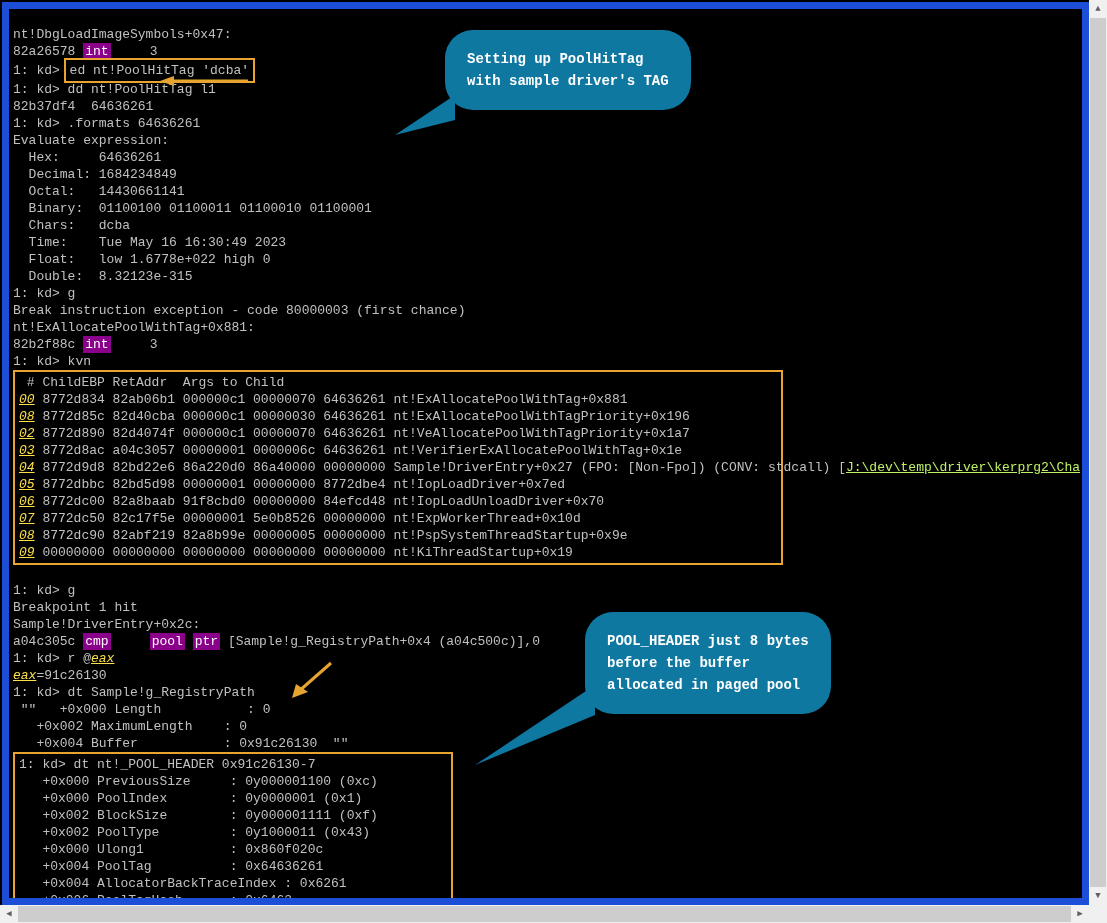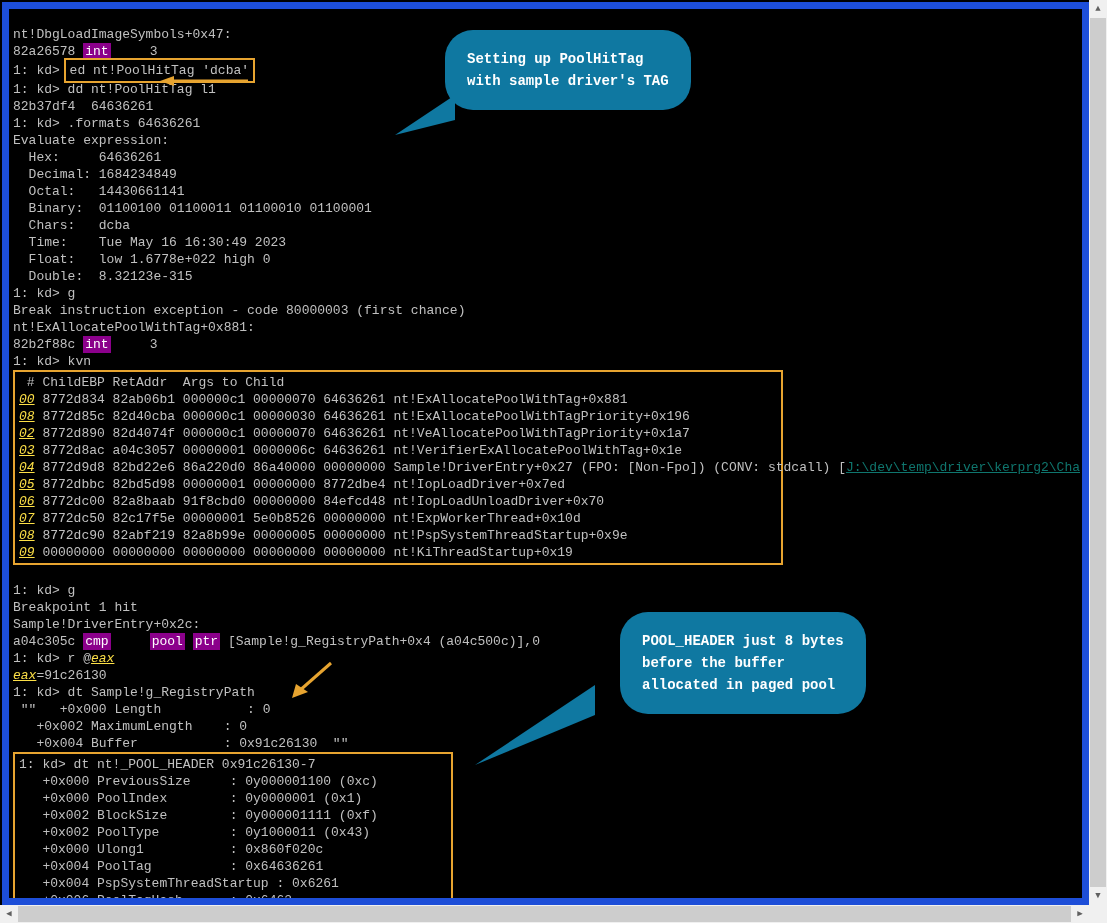--- a/index.html
+++ b/index.html
@@ -21,21 +21,21 @@
     right: 18px;
     bottom: 18px;
     background: #000;
     border: 7px solid #1d4ed8;
     overflow: hidden;
     padding: 0 4px;
     white-space: pre;
   }
   .hlt { background: #8b008b; color:#fff; display:inline-block; padding:0 2px;}
   .lk { color: #fde047; text-decoration: underline; font-style: italic; }
-  .path { color: #0f766e; text-decoration: underline; }
+  .path { color: #bef264; text-decoration: underline; }
   .boxed {
     border: 2px solid #e7a430;
     padding: 2px 4px;
     margin: -2px -4px;
     display: inline-block;
   }
   .orange-arrow {
     position: absolute;
     width: 90px;
     height: 14px;
@@ -162,42 +162,42 @@
 <span> ""   +0x000 Length           : 0</span>
 <span>   +0x002 MaximumLength    : 0</span>
 <span>   +0x004 Buffer           : 0x91c26130  ""</span>
 <span class="pool-box"><span><span>1: kd&gt; </span><span>dt nt!_POOL_HEADER 0x91c26130-7</span></span>
 <span>   +0x000 PreviousSize     : 0y000001100 (0xc)</span>
 <span>   +0x000 PoolIndex        : 0y0000001 (0x1)</span>
 <span>   +0x002 BlockSize        : 0y000001111 (0xf)</span>
 <span>   +0x002 PoolType         : 0y1000011 (0x43)</span>
 <span>   +0x000 Ulong1           : 0x860f020c</span>
 <span>   +0x004 PoolTag          : 0x64636261</span>
-<span>   +0x004 PspSystemThreadStartup : 0x6261</span>
+<span>   +0x004 AllocatorBackTraceIndex : 0x6261</span>
 <span>   +0x006 PoolTagHash      : 0x6463</span>
 <span><span>1: kd&gt; </span><span>?? sizeof(nt!_POOL_HEADER)</span></span>
 </span>
 </div>
 
 <svg class="orange-arrow" style="left:160px; top:74px;" viewBox="0 0 90 14">
   <line x1="88" y1="7" x2="10" y2="7" stroke="#e7a430" stroke-width="3"></line>
   <polygon points="0,7 14,2 14,12" fill="#e7a430"></polygon>
 </svg>
 <svg class="orange-arrow" style="left:286px; top:660px; width:50px; height:40px;" viewBox="0 0 50 40">
   <line x1="45" y1="3" x2="12" y2="32" stroke="#e7a430" stroke-width="3"></line>
   <polygon points="6,38 10,24 22,32" fill="#e7a430"></polygon>
 </svg>
 
 <div class="callout" style="left:445px; top:30px;">Setting up PoolHitTag
 with sample driver's TAG</div>
 <svg style="position:absolute; left:395px; top:95px; width:60px; height:40px; pointer-events:none;">
   <polygon points="60,0 60,25 0,40" fill="#0f78a1"></polygon>
 </svg>
 
-<div class="callout" style="left:620px; top:612px;">POOL_HEADER just 8 bytes
+<div class="callout" style="left:585px; top:612px;">POOL_HEADER just 8 bytes
 before the buffer
 allocated in paged pool</div>
 <svg style="position:absolute; left:475px; top:685px; width:120px; height:80px; pointer-events:none;">
   <polygon points="120,0 120,30 0,80" fill="#0f78a1"></polygon>
 </svg>
 
 <div class="vscroll">
   <div class="btn">▲</div>
   <div class="track">
     <div class="thumb"></div>

